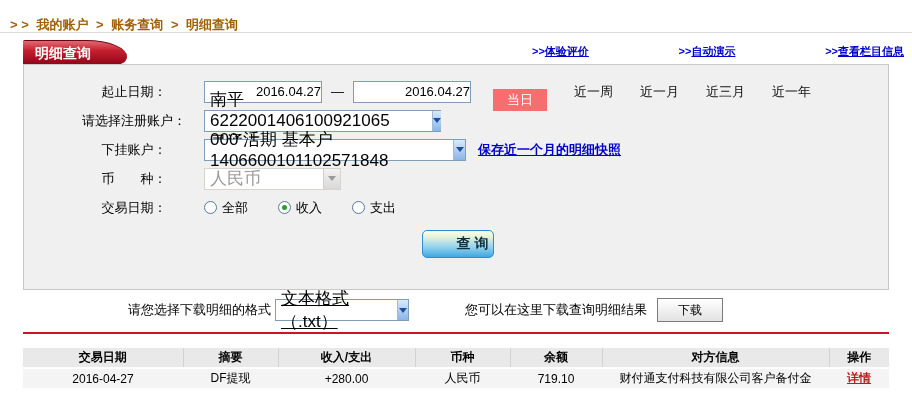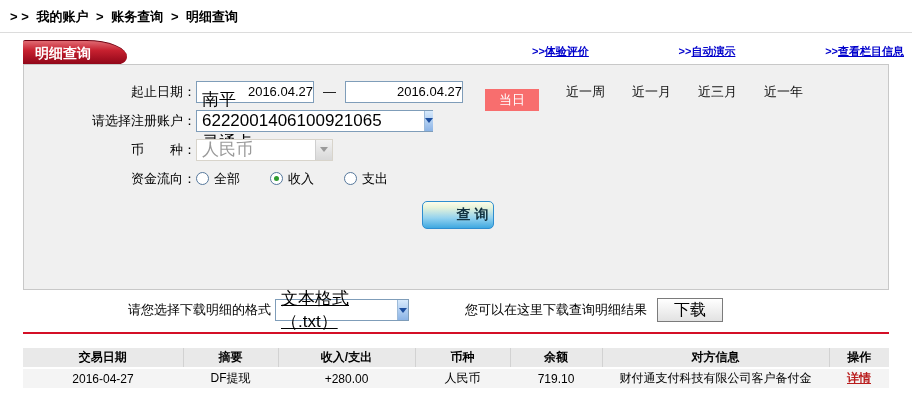--- a/index.html
+++ b/index.html
@@ -1,38 +1,38 @@
 <!DOCTYPE html>
 <html><head>
 <meta charset="utf-8">
 <style>
   * { margin:0; padding:0; box-sizing:border-box; }
   body { font-family:"Liberation Sans","DejaVu Sans",sans-serif; background:#fff; }
   .page { position:relative; width:912px; height:402px; background:#fff; overflow:hidden; }
 
   
-  .breadcrumb { position:absolute; top:8px; left:10px; font-size:13px; font-weight:bold; color:#000000; }
+  .breadcrumb { position:absolute; top:16px; left:10px; font-size:13px; font-weight:bold; color:#a16207; }
   .breadcrumb span { margin-right:4px; }
   .crumb-link { cursor:pointer; }
   .breadcrumb-divider { position:absolute; top:32px; left:0; width:912px; border-top:1px solid #dcdcdc; }
 
   
   .tab { position:absolute; top:40px; left:23px; height:25px; min-width:104px; padding:0 22px 0 12px;
          background:linear-gradient(180deg,#e06a72 0%,#c6202f 40%,#8d0417 100%);
          border-top:1px solid #6d0010; border-radius:3px 60px 18px 2px / 3px 25px 12px 2px;
          color:#fff; font-weight:bold; font-size:14px; line-height:24px; }
   .header-links { position:absolute; top:44px; left:532px; width:372px; display:flex; justify-content:space-between; font-size:11px; font-weight:bold; }
   .hlink { color:#0000cc; text-decoration:none; white-space:nowrap; cursor:pointer; }
   .hlink .lk { text-decoration:underline; }
 
   
   .panel { position:absolute; top:64px; left:23px; width:866px; height:226px;
            background:#f0f0f0; border:1px solid #c8c8c8; padding-top:12px; }
   .frow { display:flex; align-items:center; height:29px; font-size:13px; color:#000; }
-  .flabel { width:172px; text-align:right; white-space:pre;padding-left:48px; }
+  .flabel { width:172px; text-align:center; margin-right:8px; white-space:pre;padding-left:48px; }
   .tinput { width:118px; height:22px; border:1px solid #7f9db9; background:#fff; text-align:right;
             font-size:13px; font-family:"Liberation Sans","DejaVu Sans",sans-serif; }
   .dash { margin:0 9px; }
   .badge-today { background:#f86e6e; color:#fff; padding:2px 14px; margin-left:22px; cursor:pointer;margin-top:16px; }
   .quick { margin-left:27px; color:#111; cursor:pointer; }
 
   .sel { display:inline-flex; align-items:center; justify-content:space-between; height:22px;
          border:1px solid #7f9db9; background:#fff; padding-left:5px; font-size:17px; cursor:pointer;gap:36px; }
   .sel .arrowbox { width:17px; height:20px; margin-left:6px; border-left:1px solid #9ebbd9;
          background:linear-gradient(180deg,#d8eafc 0%,#a9c9ef 60%,#8cb4e6 100%);
@@ -53,21 +53,21 @@
          border:1px solid #2e8ed0; border-radius:5px; font-size:14px; font-weight:bold; color:#10303f;
          background:linear-gradient(180deg,#fdfde9 0%,#e6f3da 22%,#93d2ef 62%,#3fa8e0 100%);
          cursor:pointer; font-family:"Liberation Sans","DejaVu Sans",sans-serif;padding-left:29px; }
 
   
   .dl-row { position:absolute; top:298px; left:0; width:851px; display:flex; align-items:center;
             justify-content:center; font-size:13px; }
   .dl-sel { width:134px; margin-left:4px;text-decoration:underline; }
   .dl-hint { margin-left:56px; }
   .dl-btn { margin-left:10px; width:66px; height:24px; border:1px solid #7b7b7b;
-            background:linear-gradient(180deg,#ffffff,#e2e2e2); font-size:16px; cursor:pointer;
+            background:linear-gradient(180deg,#ffffff,#e2e2e2); font-size:12px; cursor:pointer;
             font-family:"Liberation Sans","DejaVu Sans",sans-serif; }
 
   
   .red-line { position:absolute; top:332px; left:23px; width:866px; border-top:2px solid #d40f26; }
   .rtable { position:absolute; top:340px; left:23px; width:866px; border-collapse:collapse; font-size:12px;margin-top:8px; }
   .rtable th { background:#e9e9e9; font-weight:bold; height:20px; text-align:center;
                border-right:1px solid #d2d2d2; border-bottom:2px solid #fff; }
   .rtable th:last-child { border-right:none; }
   .rtable td { background:#f4f4f4; height:20px; text-align:center; color:#000; }
   .amount-in { color:#cc0000; }
@@ -112,33 +112,43 @@
     <div class="frow">
       <span class="flabel">请选择注册账户：</span>
       <span class="sel" style="width:237px;">
         <span>南平  6222001406100921065  灵通卡</span>
         <span class="arrowbox">
             <span class="tri"></span>
           </span>
       </span>
     </div>
 
+    <div class="frow">
+      <span class="flabel">下挂账户：</span>
+      <span class="sel" style="width:262px;">
+        <span>000 活期 基本户 1406600101102571848</span>
+        <span class="arrowbox">
+            <span class="tri"></span>
+          </span>
+      </span>
+      <a class="snap-link">保存近一个月的明细快照</a>
+    </div>
 
     <div class="frow">
       <span class="flabel">币　　种：</span>
       <span class="sel disabled" style="width:137px;">
         <span>人民币</span>
         <span class="arrowbox">
             <span class="tri"></span>
           </span>
       </span>
     </div>
 
     <div class="frow">
-      <span class="flabel">资金流向：</span>
+      <span class="flabel">交易日期：</span>
       <span class="radio"></span>
       <span class="radio-label">全部</span>
       <span class="radio checked"></span>
       <span class="radio-label">收入</span>
       <span class="radio"></span>
       <span class="radio-label">支出</span>
     </div>
 
     <button class="query-btn">查 询</button>
   </div>

